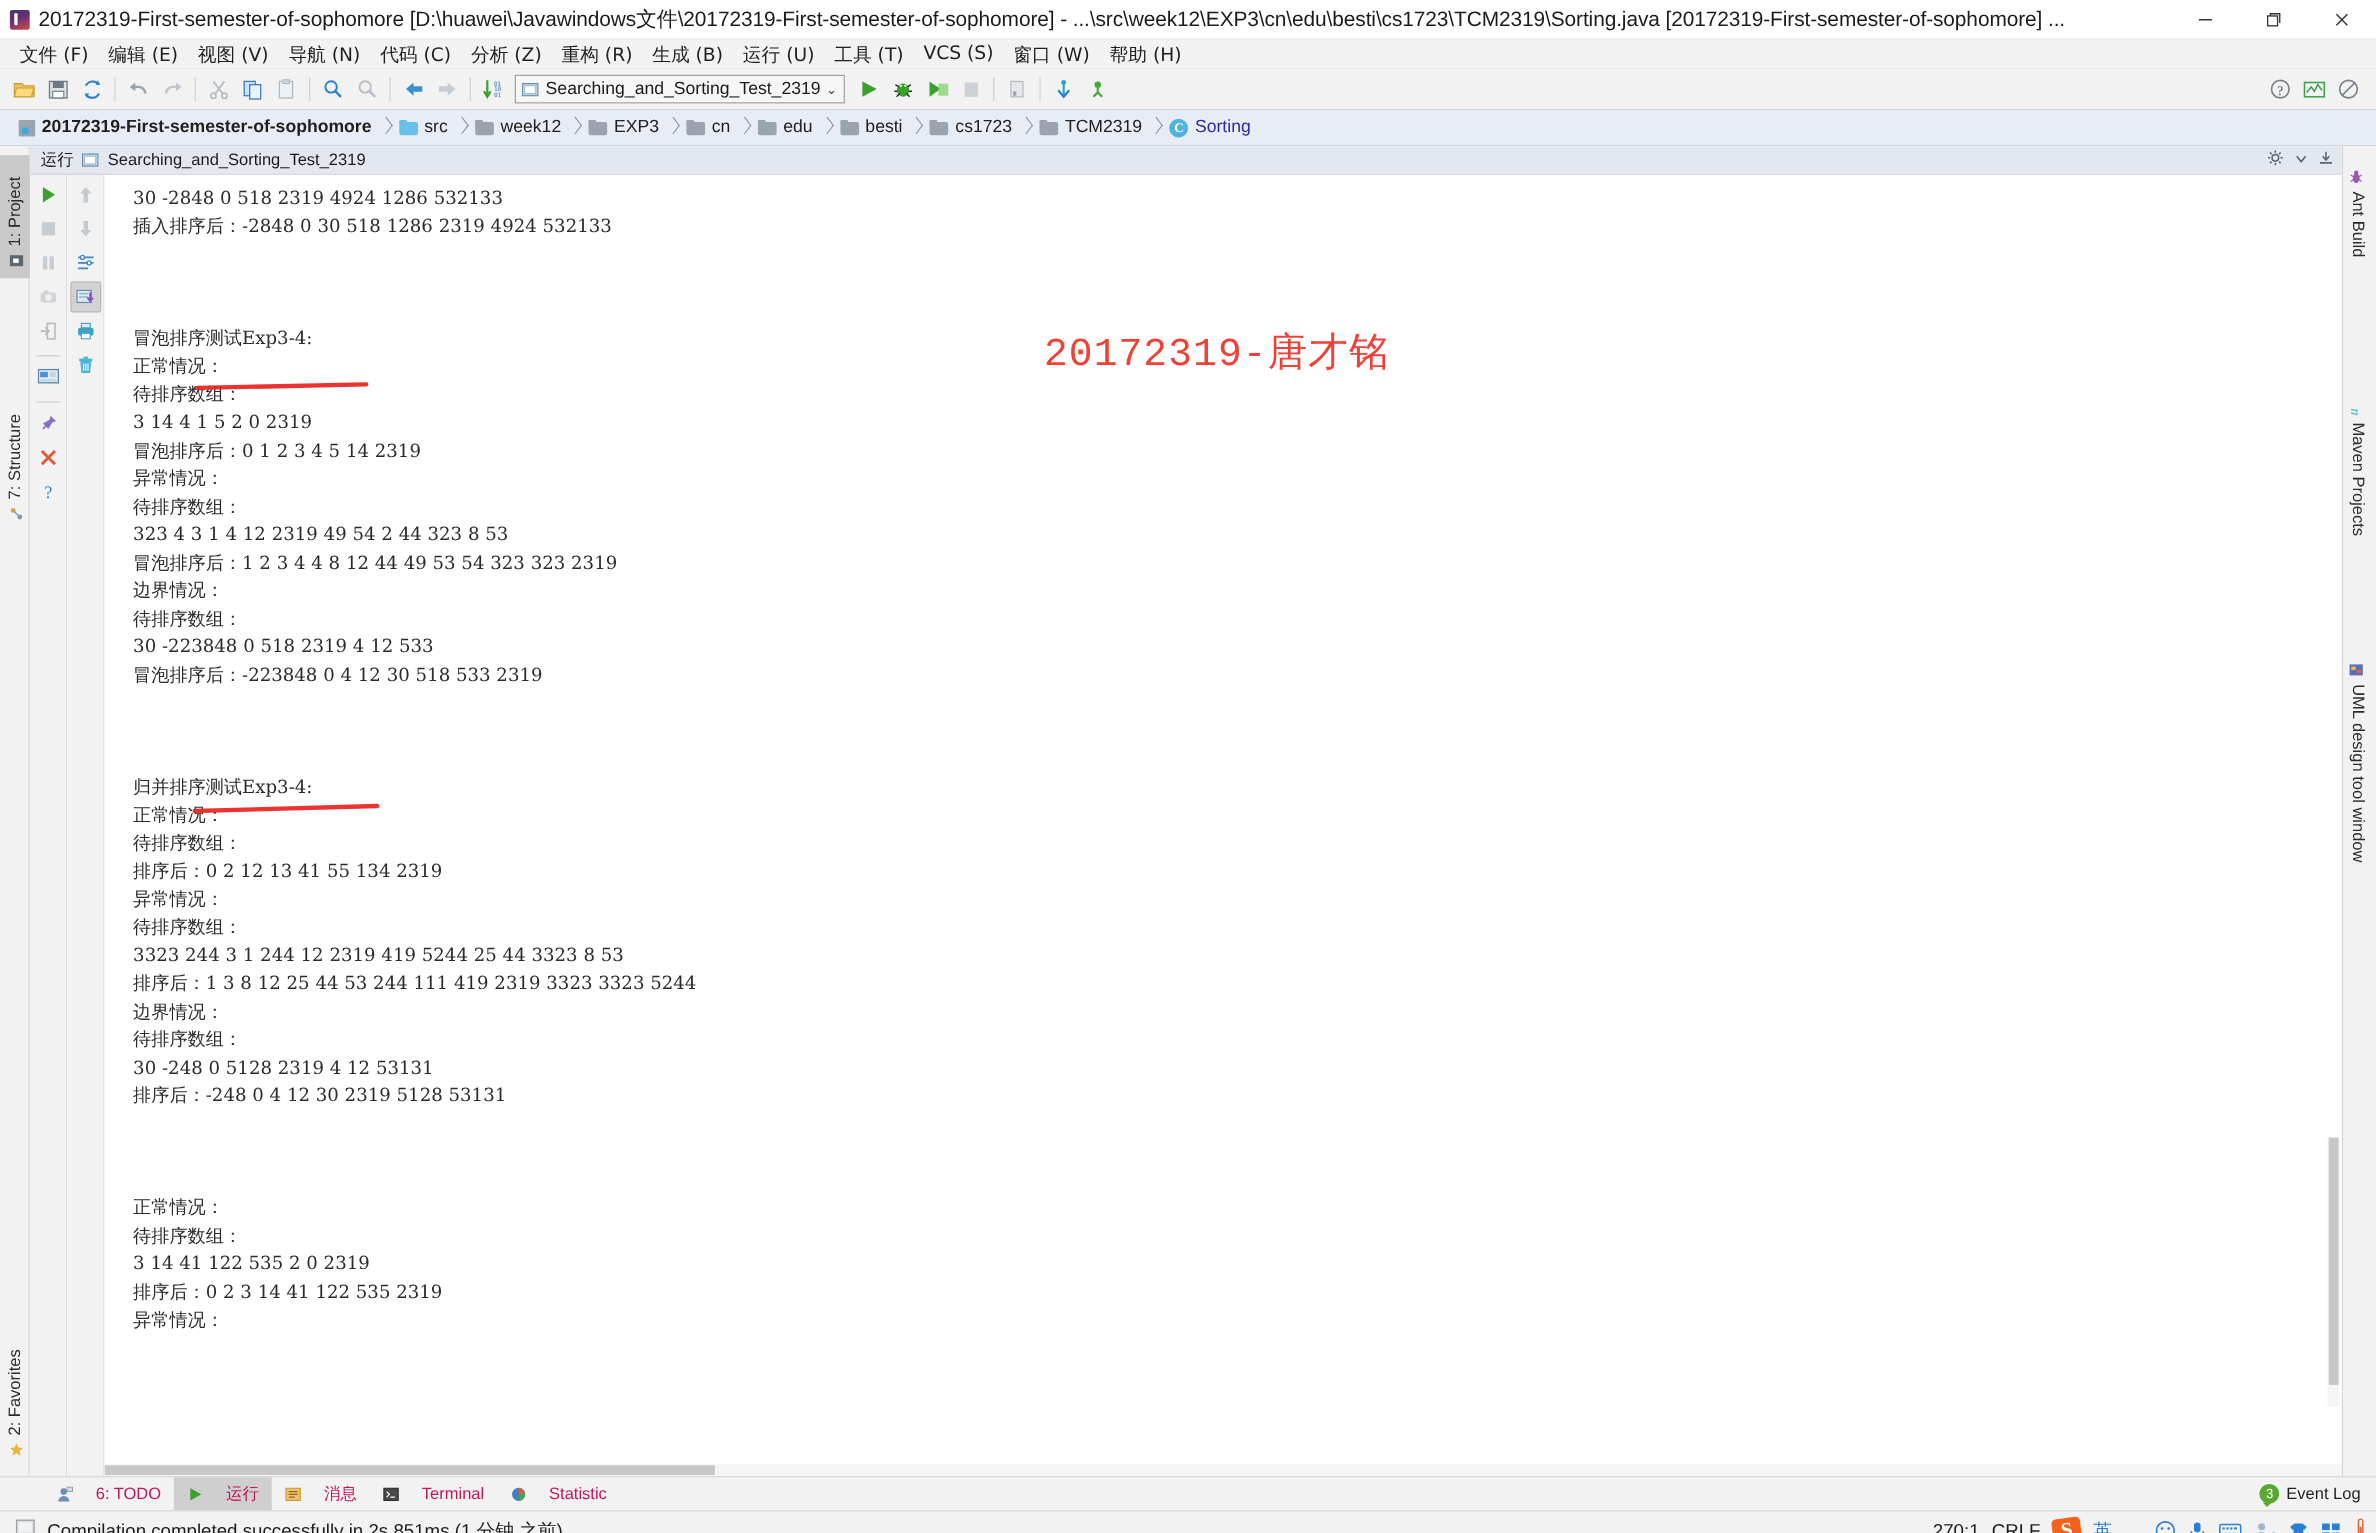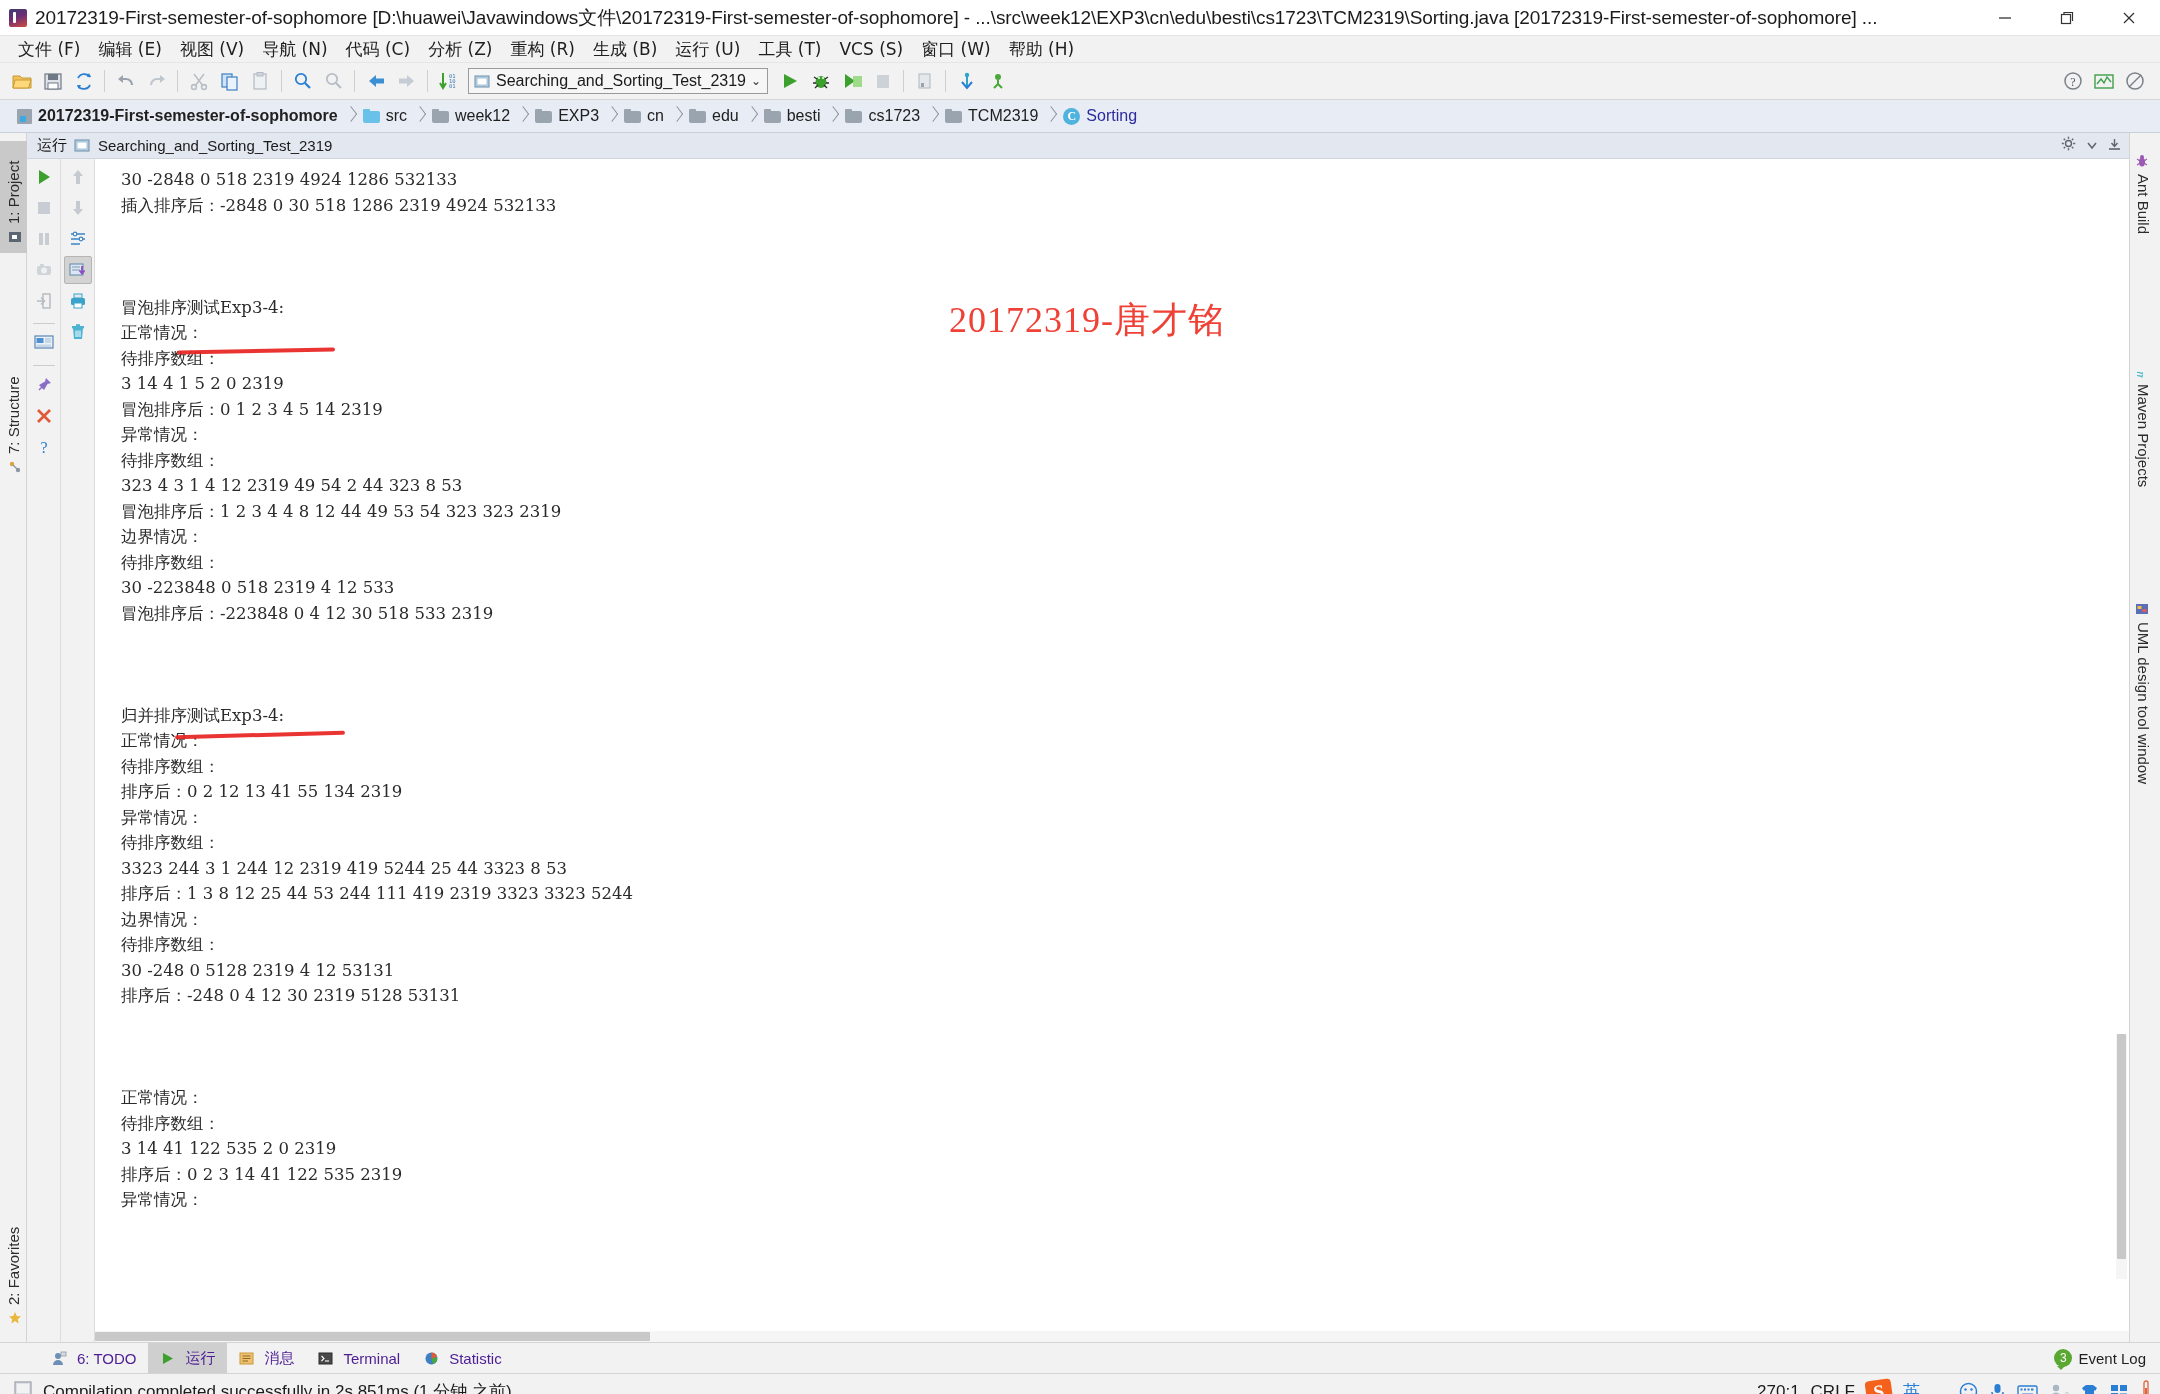--- a/index.html
+++ b/index.html
@@ -155,39 +155,39 @@
     font-size: 16.5px; color: #2b2b2b; line-height: 25.5px; white-space: pre;
     height: 25.5px;
     margin-left: 12px;
   }
   .console-line.blank { color: transparent; }
   .underline-red {
     position: absolute; height: 4px; background: #e8231f; border-radius: 2px;
     opacity: 0.92;
   }
   .watermark {
-    position: absolute; font-family: Liberation Serif, serif;
+    position: absolute; font-family: Liberation Mono, monospace;
     font-size: 36px; color: #ef4136; letter-spacing: 1px; white-space: nowrap; text-align: center;
   }
   .console-scroll-v {
     position:absolute; right:2px; width:11px; background:#f5f5f5;
   }
   .console-scroll-v .thumb { position:absolute; left:1px; width:9px; background:#c8c8c8; border-radius:1px; }
   .console-scroll-h {
     position:absolute; left:0; height:11px; background:#f5f5f5;
   }
   .console-scroll-h .thumb { position:absolute; top:1px; height:9px; background:#c8c8c8; border-radius:1px; }
 
   
   .bottombar {
     height: 31px; background: #f2f2f2; display:flex; align-items:center;
     border-top: 1px solid #d4d4d4; padding-left: 40px; position: relative;
   }
-  .btab { display:flex; align-items:center; gap:10px; padding: 4px 12px; height: 30px;
-          font-size: 15px; color:#4c1d95; white-space: nowrap; }
+  .btab { display:flex; align-items:center; gap:20px; padding: 4px 12px; height: 30px;
+          font-size: 15px; color:#be185d; white-space: nowrap; }
   .btab.sel { background: #cfcfcf; }
   .btab-ico { width:15px; height:15px; flex:none; }
   .bottombar-right { position:absolute; right: 14px; display:flex; align-items:center; gap:6px; }
   .eventlog-badge {
     width:18px;height:18px;border-radius:50%;background:#5aa832;color:#fff;font-size:12px;
     display:flex;align-items:center;justify-content:center; position:relative;
   }
   .eventlog-badge::after{content:"";position:absolute;left:3px;bottom:-3px;border-left:4px solid transparent;
     border-right:4px solid transparent;border-top:4px solid #5aa832;}
 

